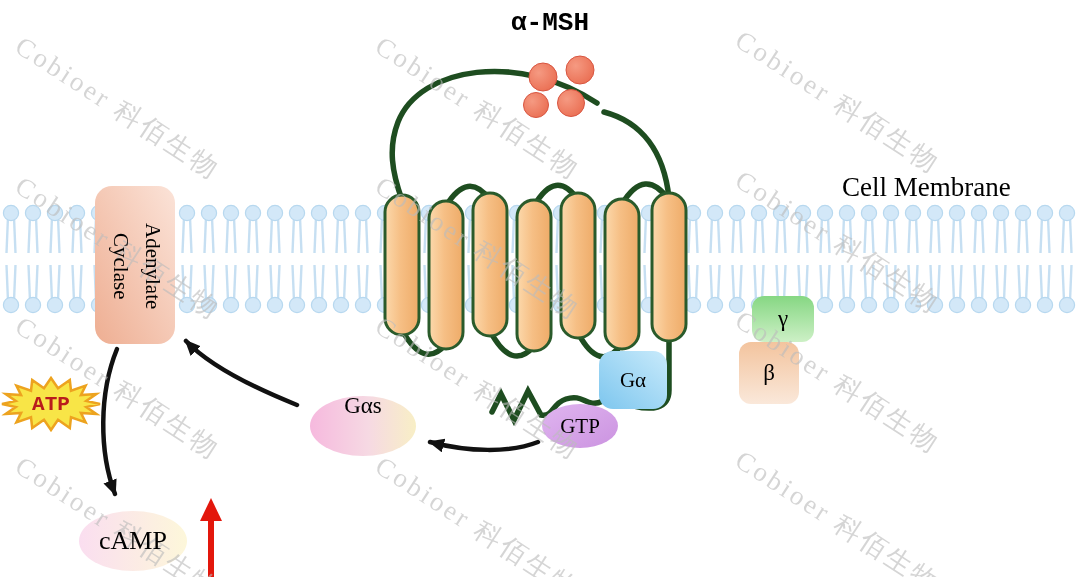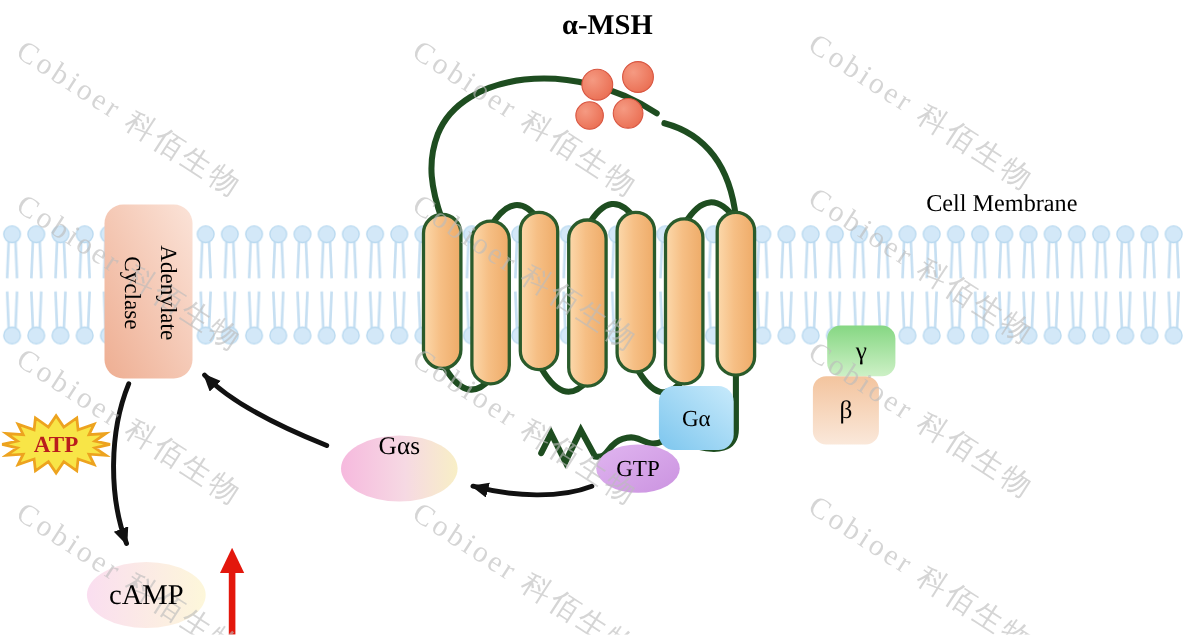--- a/index.html
+++ b/index.html
@@ -39,21 +39,21 @@
   .ac-label{
     position:absolute;
     left:104px;top:192px;height:148px;
     writing-mode:vertical-rl;
     text-orientation:mixed;
     text-align:center;
     font-size:21px;
     line-height:1.55;
     color:#000;
   }
-  .bold{font-weight:bold;}
+  .bold{font-weight:bold;font-family:Liberation Mono, monospace;}
 </style>
 </head>
 <body>
 
 <div id="stage">
 
   <svg id="art" width="1078" height="577" viewBox="0 0 1078 577">
     <defs>
       <pattern id="lipid" x="0" y="203" width="22" height="112" patternUnits="userSpaceOnUse">
         <line x1="8" y1="14" x2="6.5" y2="50" stroke="#c6dff2" stroke-width="2.4"></line>
@@ -173,21 +173,21 @@
   <div class="wm" style="left:28px;top:308px">Cobioer 科佰生物</div>
   <div class="wm" style="left:388px;top:308px">Cobioer 科佰生物</div>
   <div class="wm" style="left:748px;top:302px">Cobioer 科佰生物</div>
   <div class="wm" style="left:28px;top:448px">Cobioer 科佰生物</div>
   <div class="wm" style="left:388px;top:448px">Cobioer 科佰生物</div>
   <div class="wm" style="left:748px;top:442px">Cobioer 科佰生物</div>
 
   <div class="lbl bold" style="left:511px;top:8px;font-size:26px">α-MSH</div>
 
 
-  <div class="lbl" style="left:842px;top:172px;font-size:22px">Cell Membrane</div>
+  <div class="lbl" style="left:842px;top:172px;font-size:27px">Cell Membrane</div>
 
 
   <div class="ac-label">
     <div>Adenylate</div>
     <div>Cyclase</div>
   </div>
 
   <div class="box" style="left:599px;top:351px;width:68px;height:58px;font-size:21px">Gα</div>
 
   <div class="box" style="left:752px;top:296px;width:62px;height:46px;font-size:23px">γ</div>

